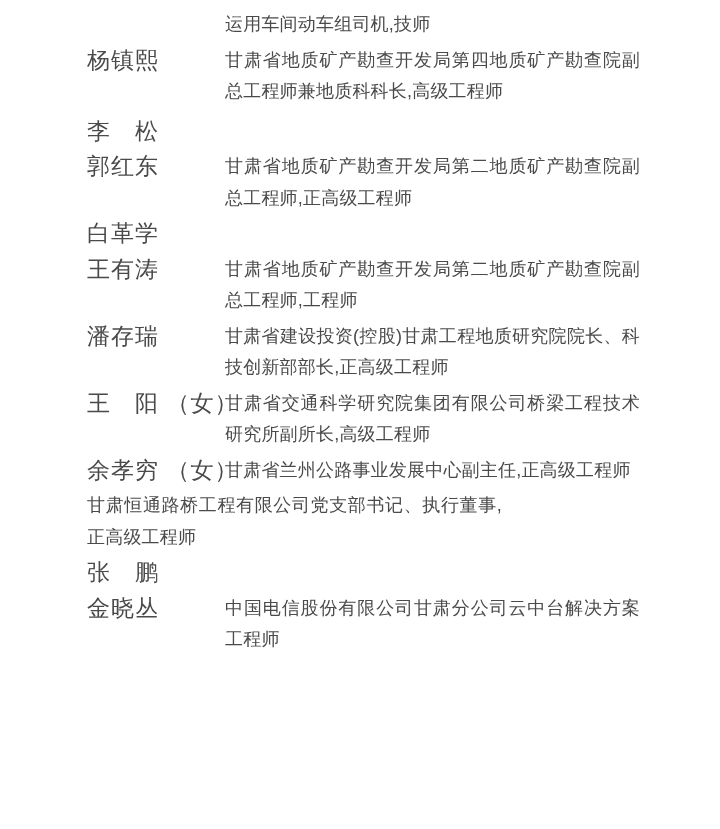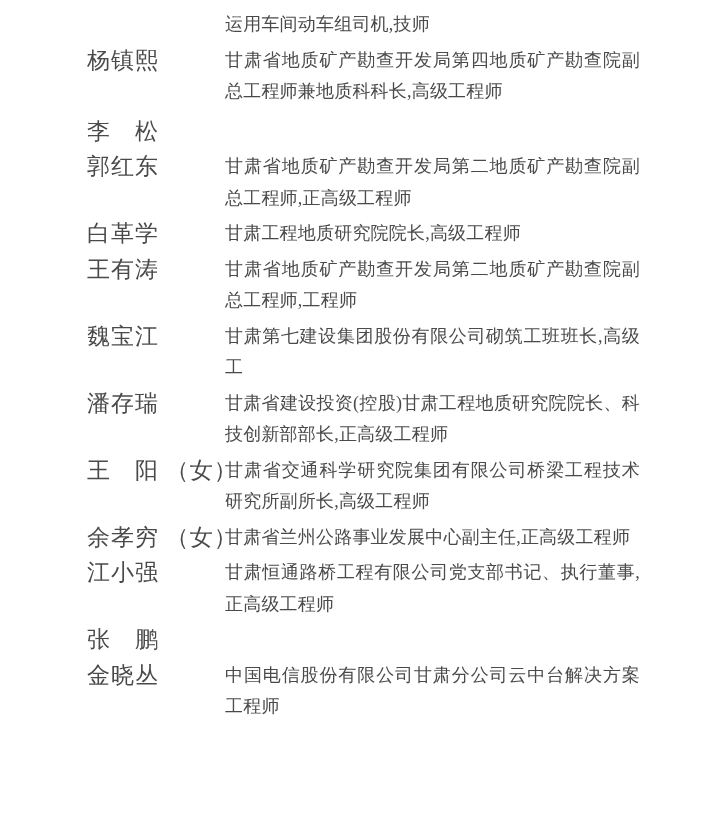--- a/index.html
+++ b/index.html
@@ -6,21 +6,21 @@
     margin: 0;
     padding: 0;
     background: #ffffff;
   }
   .page {
     position: relative;
     width: 684px;
     height: 829px;
     background: #ffffff;
     overflow: hidden;
-    font-family: Liberation Serif, serif;
+    font-family: Liberation Sans, sans-serif;
     color: #4a4a4a;
   }
   .roster {
     position: absolute;
     top: 9px;
     left: 87px;
     width: 553px;
   }
   .row {
     display: flex;
@@ -68,50 +68,44 @@
         <div class="name">李　松</div>
       </div>
 
       <div class="row">
         <div class="name">郭红东</div>
         <div class="desc">甘肃省地质矿产勘查开发局第二地质矿产勘查院副总工程师,正高级工程师</div>
       </div>
 
       <div class="row">
         <div class="name">白革学</div>
-        <div class="desc">甘肃工程地质研究院院长,高级工程师</div>
       </div>
 
       <div class="row">
         <div class="name">王有涛</div>
         <div class="desc">甘肃省地质矿产勘查开发局第二地质矿产勘查院副总工程师,工程师</div>
       </div>
 
-      <div class="row">
-        <div class="name">魏宝江</div>
-        <div class="desc">甘肃第七建设集团股份有限公司砌筑工班班长,高级工</div>
-      </div>
 
       <div class="row">
         <div class="name">潘存瑞</div>
         <div class="desc">甘肃省建设投资(控股)甘肃工程地质研究院院长、科技创新部部长,正高级工程师</div>
       </div>
 
       <div class="row">
         <div class="name">王　阳 （女）</div>
         <div class="desc">甘肃省交通科学研究院集团有限公司桥梁工程技术研究所副所长,高级工程师</div>
       </div>
 
       <div class="row">
         <div class="name">余孝穷 （女）</div>
         <div class="desc">甘肃省兰州公路事业发展中心副主任,正高级工程师</div>
       </div>
 
       <div class="row">
-        <div class="name">江小强</div>
         <div class="desc">甘肃恒通路桥工程有限公司党支部书记、执行董事,正高级工程师</div>
       </div>
 
       <div class="row">
         <div class="name">张　鹏</div>
       </div>
 
       <div class="row">
         <div class="name">金晓丛</div>
         <div class="desc">中国电信股份有限公司甘肃分公司云中台解决方案工程师</div>

